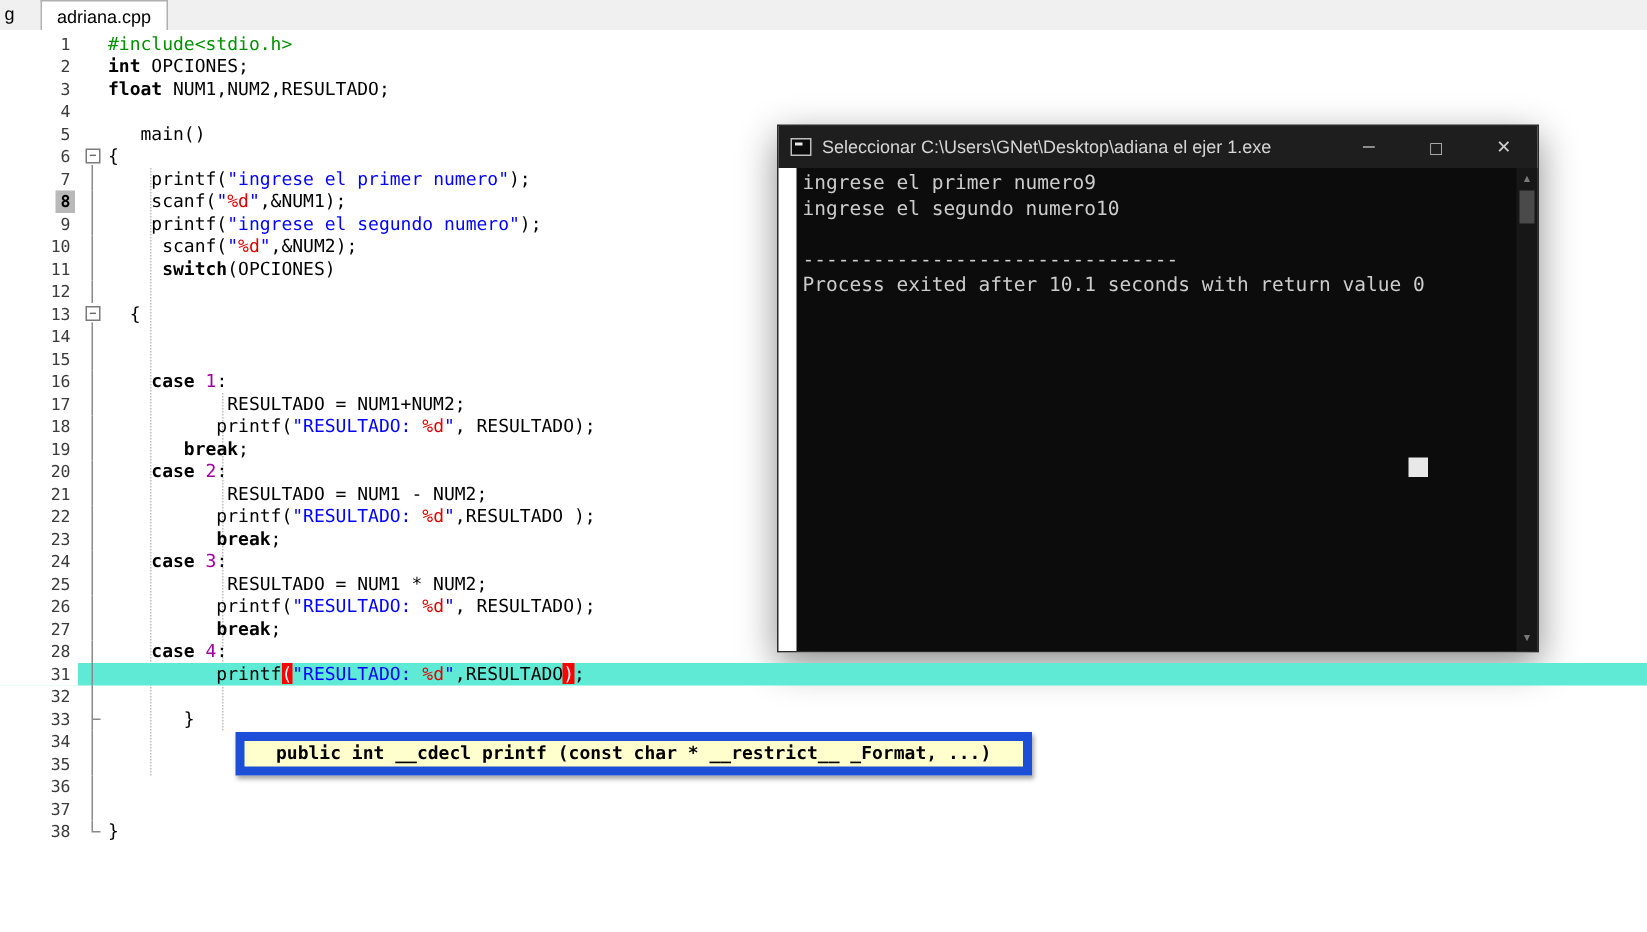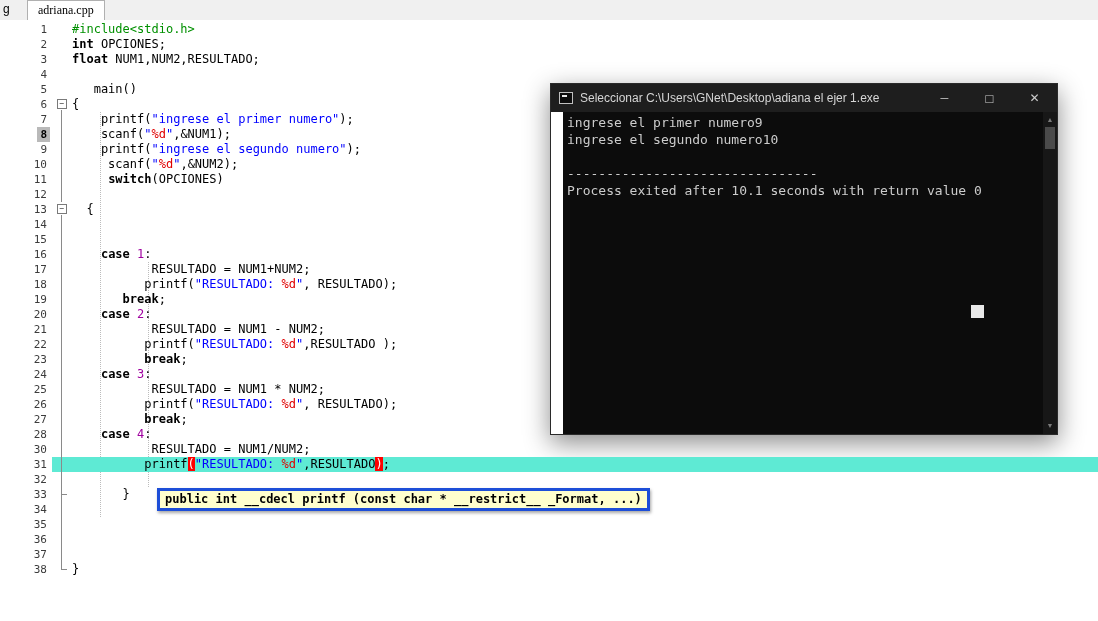--- a/index.html
+++ b/index.html
@@ -5,21 +5,21 @@
 <style>
   * { margin:0; padding:0; box-sizing:border-box; }
   html,body { width:1098px; height:621px; }
   body { background:#ffffff; font-family:"Liberation Sans", sans-serif; position:relative; overflow:hidden; }
   .screen { position:absolute; inset:0; }
 
   
   .tabbar { position:absolute; left:0; top:0; right:0; height:20px; background:#f0f0f0; }
   .corner { position:absolute; left:3px; top:2px; font-size:12px; color:#000; }
   .tab { position:absolute; left:27px; top:0; height:20px; padding:0 10px; background:#ffffff;
-         border:1px solid #b0b0b0; border-bottom:none; display:flex; align-items:center; font-size:12px; color:#000;font-family:Liberation Serif, serif; }
+         border:1px solid #b0b0b0; border-bottom:none; display:flex; align-items:center; font-size:12px; color:#000; }
 
   
   .editor { position:absolute; left:0; top:20px; right:0; bottom:0; background:#ffffff; }
   .indent-guide { position:absolute; width:0; border-left:1px dotted #bcbcbc; z-index:0; }
   .g1 { left:100px; top:92px; height:405px; }
   .g2 { left:148px; top:242px; height:225px; }
   #editor-rows { position:absolute; left:0; top:2px; right:0; z-index:1; }
   .ed-row { display:flex; height:15px; align-items:stretch; }
   .ed-row.current { background:#5eead4; }
   .ln { flex:0 0 52px; text-align:right; font:11px/15px "DejaVu Sans Mono", monospace; color:#3c3c3c;
@@ -36,21 +36,21 @@
   .code { flex:1; font:12px/15px "DejaVu Sans Mono", monospace; white-space:pre; color:#000; }
   .s-kw { font-weight:bold; color:#000; }
   .s-pp { color:#009000; font-weight:400; }
   .s-str { color:#0000ff; }
   .s-fmt { color:#e00000; }
   .s-num { color:#a000a0; }
   .s-mb { background:#ff0000; color:#ffffff; }
   .s-pl { color:#000; }
 
   
-  .console { position:absolute; left:550px; top:83px; width:508px; height:352px;
+  .console { position:absolute; left:518px; top:83px; width:508px; height:352px;
              border:1px solid #2a2a2a; box-shadow:0 8px 24px rgba(0,0,0,.45); }
   .con-title { height:28px; background:#1e1e1e; display:flex; align-items:center; }
   .con-icon { width:14px; height:12px; border:1px solid #c0c0c0; background:#0c0c0c; margin:0 7px 0 8px;
               position:relative; flex:0 0 auto; }
   .ci-in { position:absolute; left:2px; top:2px; width:5px; height:2px; background:#e8e8e8; }
   .con-title-text { flex:1; color:#d6d6d6; font-size:12px; white-space:nowrap; overflow:hidden; }
   .con-btn { width:45px; height:28px; display:flex; align-items:center; justify-content:center;
              color:#cfcfcf; flex:0 0 auto; cursor:default; }
   .glyph-min { font-size:11px; line-height:11px; }
   .glyph-max { font-size:13px; line-height:13px; }
@@ -59,22 +59,22 @@
   #console-lines { position:absolute; left:4px; top:2px; right:16px; }
   .con-line { font:13px/17px "DejaVu Sans Mono", monospace; color:#cccccc; white-space:pre; min-height:17px; }
   .con-cursor { position:absolute; left:408px; top:193px; width:13px; height:13px; background:#e8e8e8; }
   .con-scroll { position:absolute; right:0; top:0; bottom:0; width:14px; background:#171717; }
   .arrow { position:absolute; left:0; width:14px; text-align:center; color:#7a7a7a; font-size:7px; line-height:10px; }
   .arrow.up { top:3px; }
   .arrow.down { bottom:3px; }
   .thumb { position:absolute; left:2px; top:15px; width:10px; height:22px; background:#4a4a4a; }
 
   
-  .calltip { position:absolute; left:157px; top:488px; background:#ffffcd; border:3px solid #1d4ed8;
-             box-shadow:1px 2px 3px rgba(0,0,0,.35); padding:1px 5px;
+  .calltip { position:absolute; left:157px; top:488px; background:#ffffcd; border:6px solid #1d4ed8;
+             box-shadow:1px 2px 3px rgba(0,0,0,.35); padding:1px 21px;
              font:bold 12px/15px "DejaVu Sans Mono", monospace; color:#000; white-space:nowrap; z-index:5; }
 </style>
 </head>
 <body>
 
 <div class="screen">
 
   <div class="tabbar">
     <span class="corner">g</span>
     <div class="tab">
@@ -222,25 +222,20 @@
         </div>
         <div class="ed-row">
           <span class="ln"><span class="nbox">27</span></span>
           <span class="fold f-line"></span>
           <span class="code"><span class="s-pl">          </span><span class="s-kw">break</span><span class="s-pl">;</span></span>
         </div>
         <div class="ed-row">
           <span class="ln"><span class="nbox">28</span></span>
           <span class="fold f-line"></span>
           <span class="code"><span class="s-pl">    </span><span class="s-kw">case</span><span class="s-pl"> </span><span class="s-num">4</span><span class="s-pl">:</span></span>
-        </div>
-        <div class="ed-row">
-          <span class="ln"><span class="nbox">30</span></span>
-          <span class="fold f-line"></span>
-          <span class="code"><span class="s-pl">           RESULTADO = NUM1/NUM2;</span></span>
         </div>
         <div class="ed-row current">
           <span class="ln"><span class="nbox">31</span></span>
           <span class="fold f-line"></span>
           <span class="code"><span class="s-pl">          printf</span><span class="s-mb">(</span><span class="s-str">"RESULTADO: </span><span class="s-fmt">%d</span><span class="s-str">"</span><span class="s-pl">,RESULTADO</span><span class="s-mb">)</span><span class="s-pl">;</span></span>
         </div>
         <div class="ed-row">
           <span class="ln"><span class="nbox">32</span></span>
           <span class="fold f-line"></span>
           <span class="code"></span>

